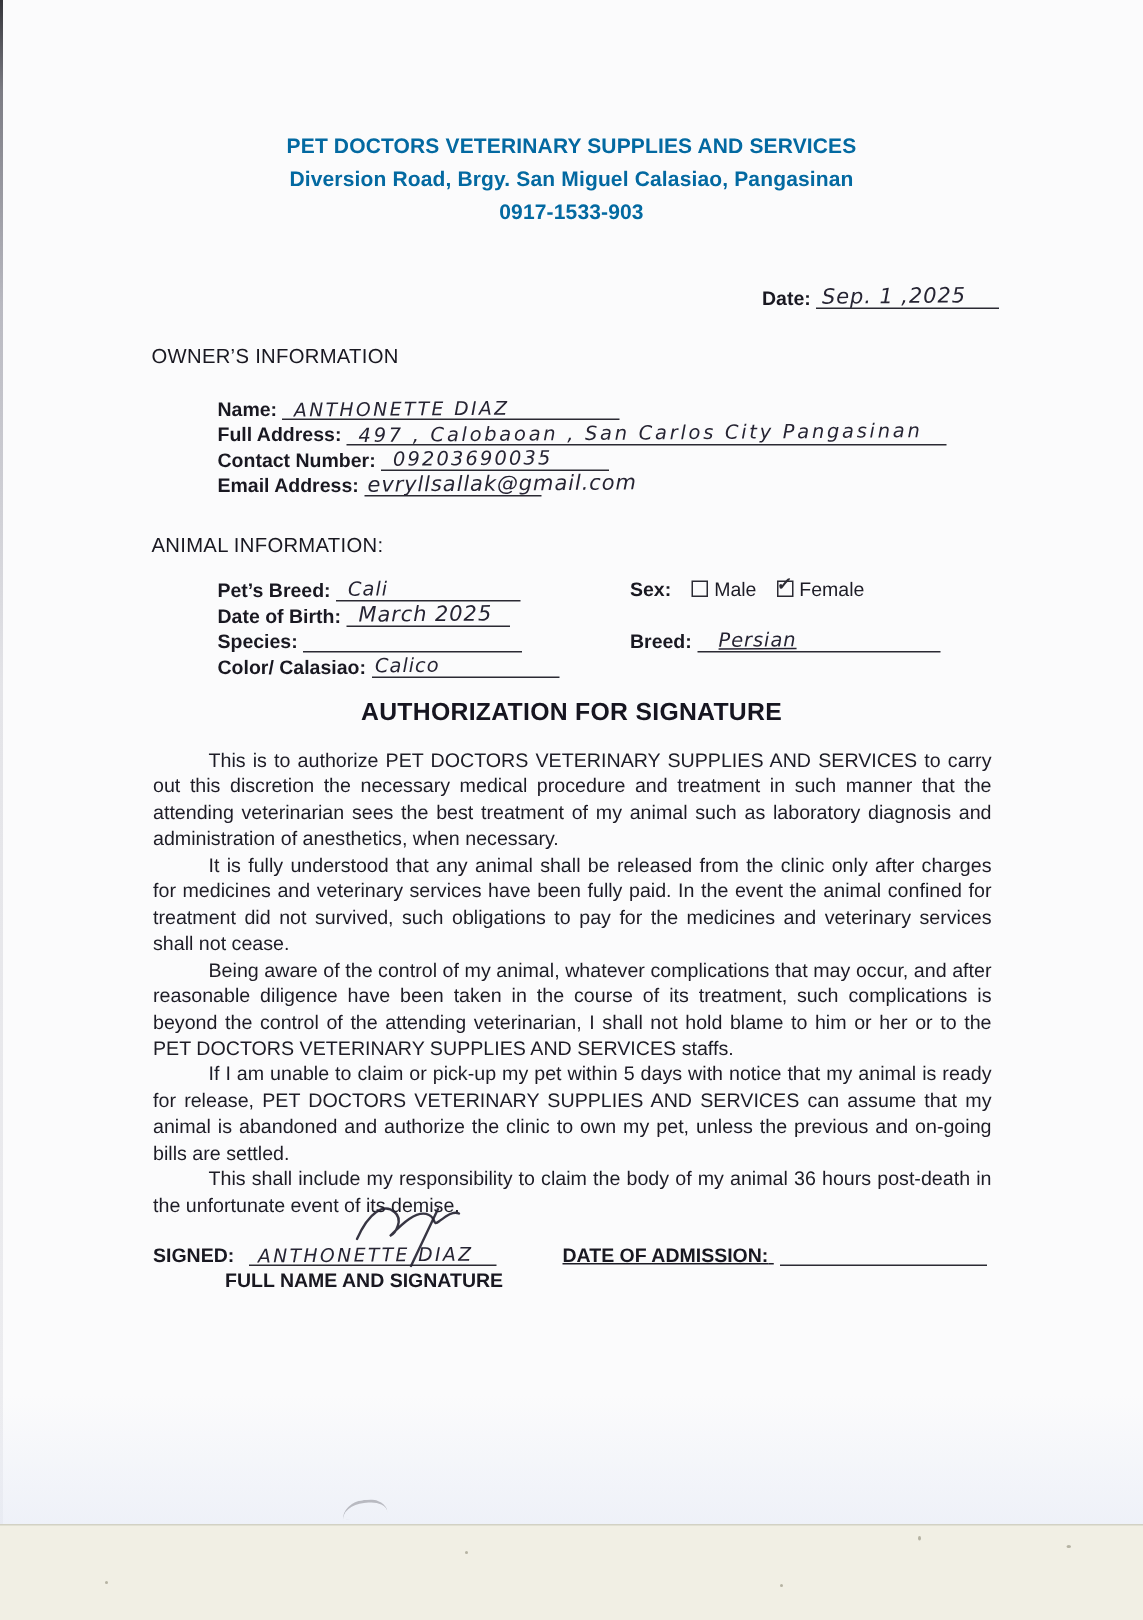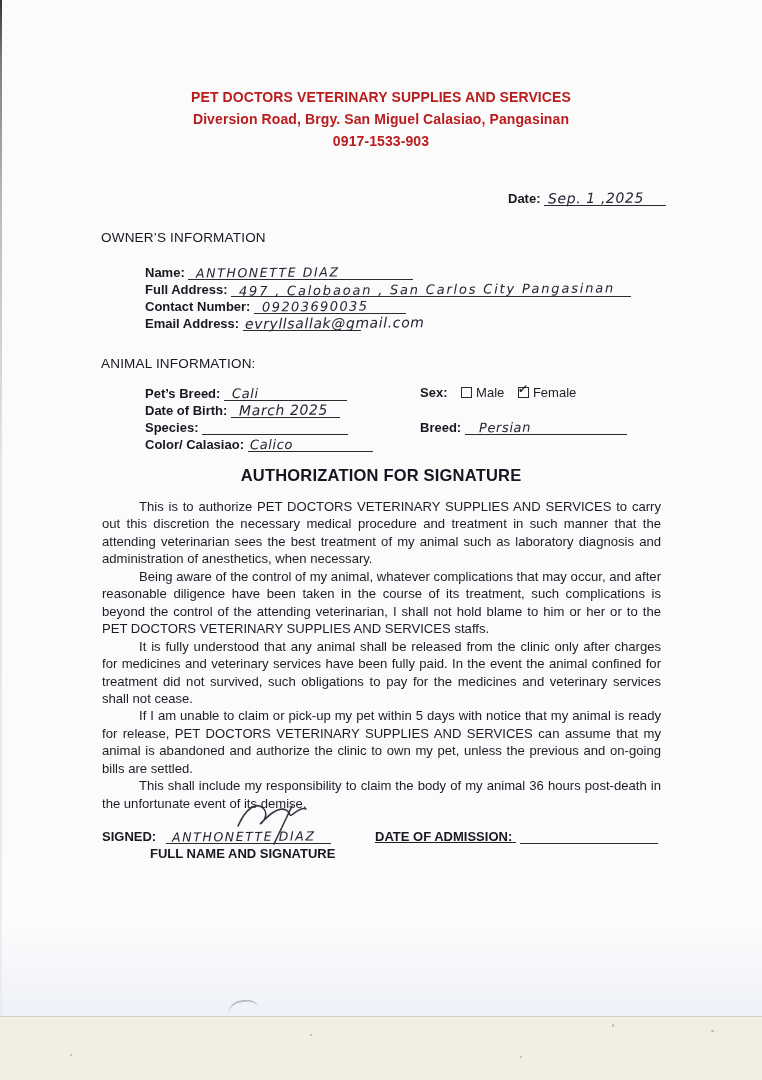--- a/index.html
+++ b/index.html
@@ -33,21 +33,21 @@
   .pencil-mark{
     position:absolute;left:228px;top:1000px;width:30px;height:10px;
     border-top:2px solid rgba(130,130,138,.5);
     border-radius:50% 40% 0 0/100% 80% 0 0;
     transform:rotate(-6deg);
   }
   
   .header{
     position:absolute;left:102px;top:86px;width:558px;
     text-align:center;font-weight:700;font-size:14px;line-height:22px;
-    letter-spacing:.1px;color:#b91c1c;
+    letter-spacing:.1px;color:#0369a1;
   }
   
   .lbl{font-weight:700;font-size:13px;color:#191821;white-space:nowrap;}
   .row{position:absolute;font-size:13px;white-space:nowrap;}
   .uline{
     display:inline-block;border-bottom:1.4px solid #2b2a33;
     height:15px;vertical-align:bottom;position:relative;
   }
   
   .hw{
@@ -177,37 +177,37 @@
   <div class="row" style="left:145px;top:419px;">
     <span class="lbl">Species:</span>
     <span class="uline" style="width:146px;">
       <span class="hw"></span>
     </span>
   </div>
 
   <div class="row" style="left:420px;top:419px;">
     <span class="lbl">Breed:</span>
     <span class="uline" style="width:162px;">
-      <span class="hw" style="left:14px;">Persian</span>
+      <span class="hw" style="left:14px;text-decoration:underline;">Persian</span>
     </span>
   </div>
 
   <div class="row" style="left:145px;top:436px;">
     <span class="lbl">Color/ Calasiao:</span>
     <span class="uline" style="width:125px;">
       <span class="hw" style="left:2px;">Calico</span>
     </span>
   </div>
 
   <div class="auth-title">AUTHORIZATION FOR SIGNATURE</div>
 
   <div class="auth-body">
     <p>This is to authorize PET DOCTORS VETERINARY SUPPLIES AND SERVICES to carry out this discretion the necessary medical procedure and treatment in such manner that the attending veterinarian sees the best treatment of my animal such as laboratory diagnosis and administration of anesthetics, when necessary.</p>
+    <p>It is fully understood that any animal shall be released from the clinic only after charges for medicines and veterinary services have been fully paid. In the event the animal confined for treatment did not survived, such obligations to pay for the medicines and veterinary services shall not cease.</p>
     <p>Being aware of the control of my animal, whatever complications that may occur, and after reasonable diligence have been taken in the course of its treatment, such complications is beyond the control of the attending veterinarian, I shall not hold blame to him or her or to the PET DOCTORS VETERINARY SUPPLIES AND SERVICES staffs.</p>
-    <p>It is fully understood that any animal shall be released from the clinic only after charges for medicines and veterinary services have been fully paid. In the event the animal confined for treatment did not survived, such obligations to pay for the medicines and veterinary services shall not cease.</p>
     <p>If I am unable to claim or pick-up my pet within 5 days with notice that my animal is ready for release, PET DOCTORS VETERINARY SUPPLIES AND SERVICES can assume that my animal is abandoned and authorize the clinic to own my pet, unless the previous and on-going bills are settled.</p>
     <p>This shall include my responsibility to claim the body of my animal 36 hours post-death in the unfortunate event of its demise.</p>
   </div>
 
   <div class="row" style="left:102px;top:828px;">
     <span class="lbl">SIGNED:</span>
     <span class="uline" style="width:165px;margin-left:6px;">
       <span class="hw caps" style="left:6px;">ANTHONETTE DIAZ</span>
     </span>
   </div>

